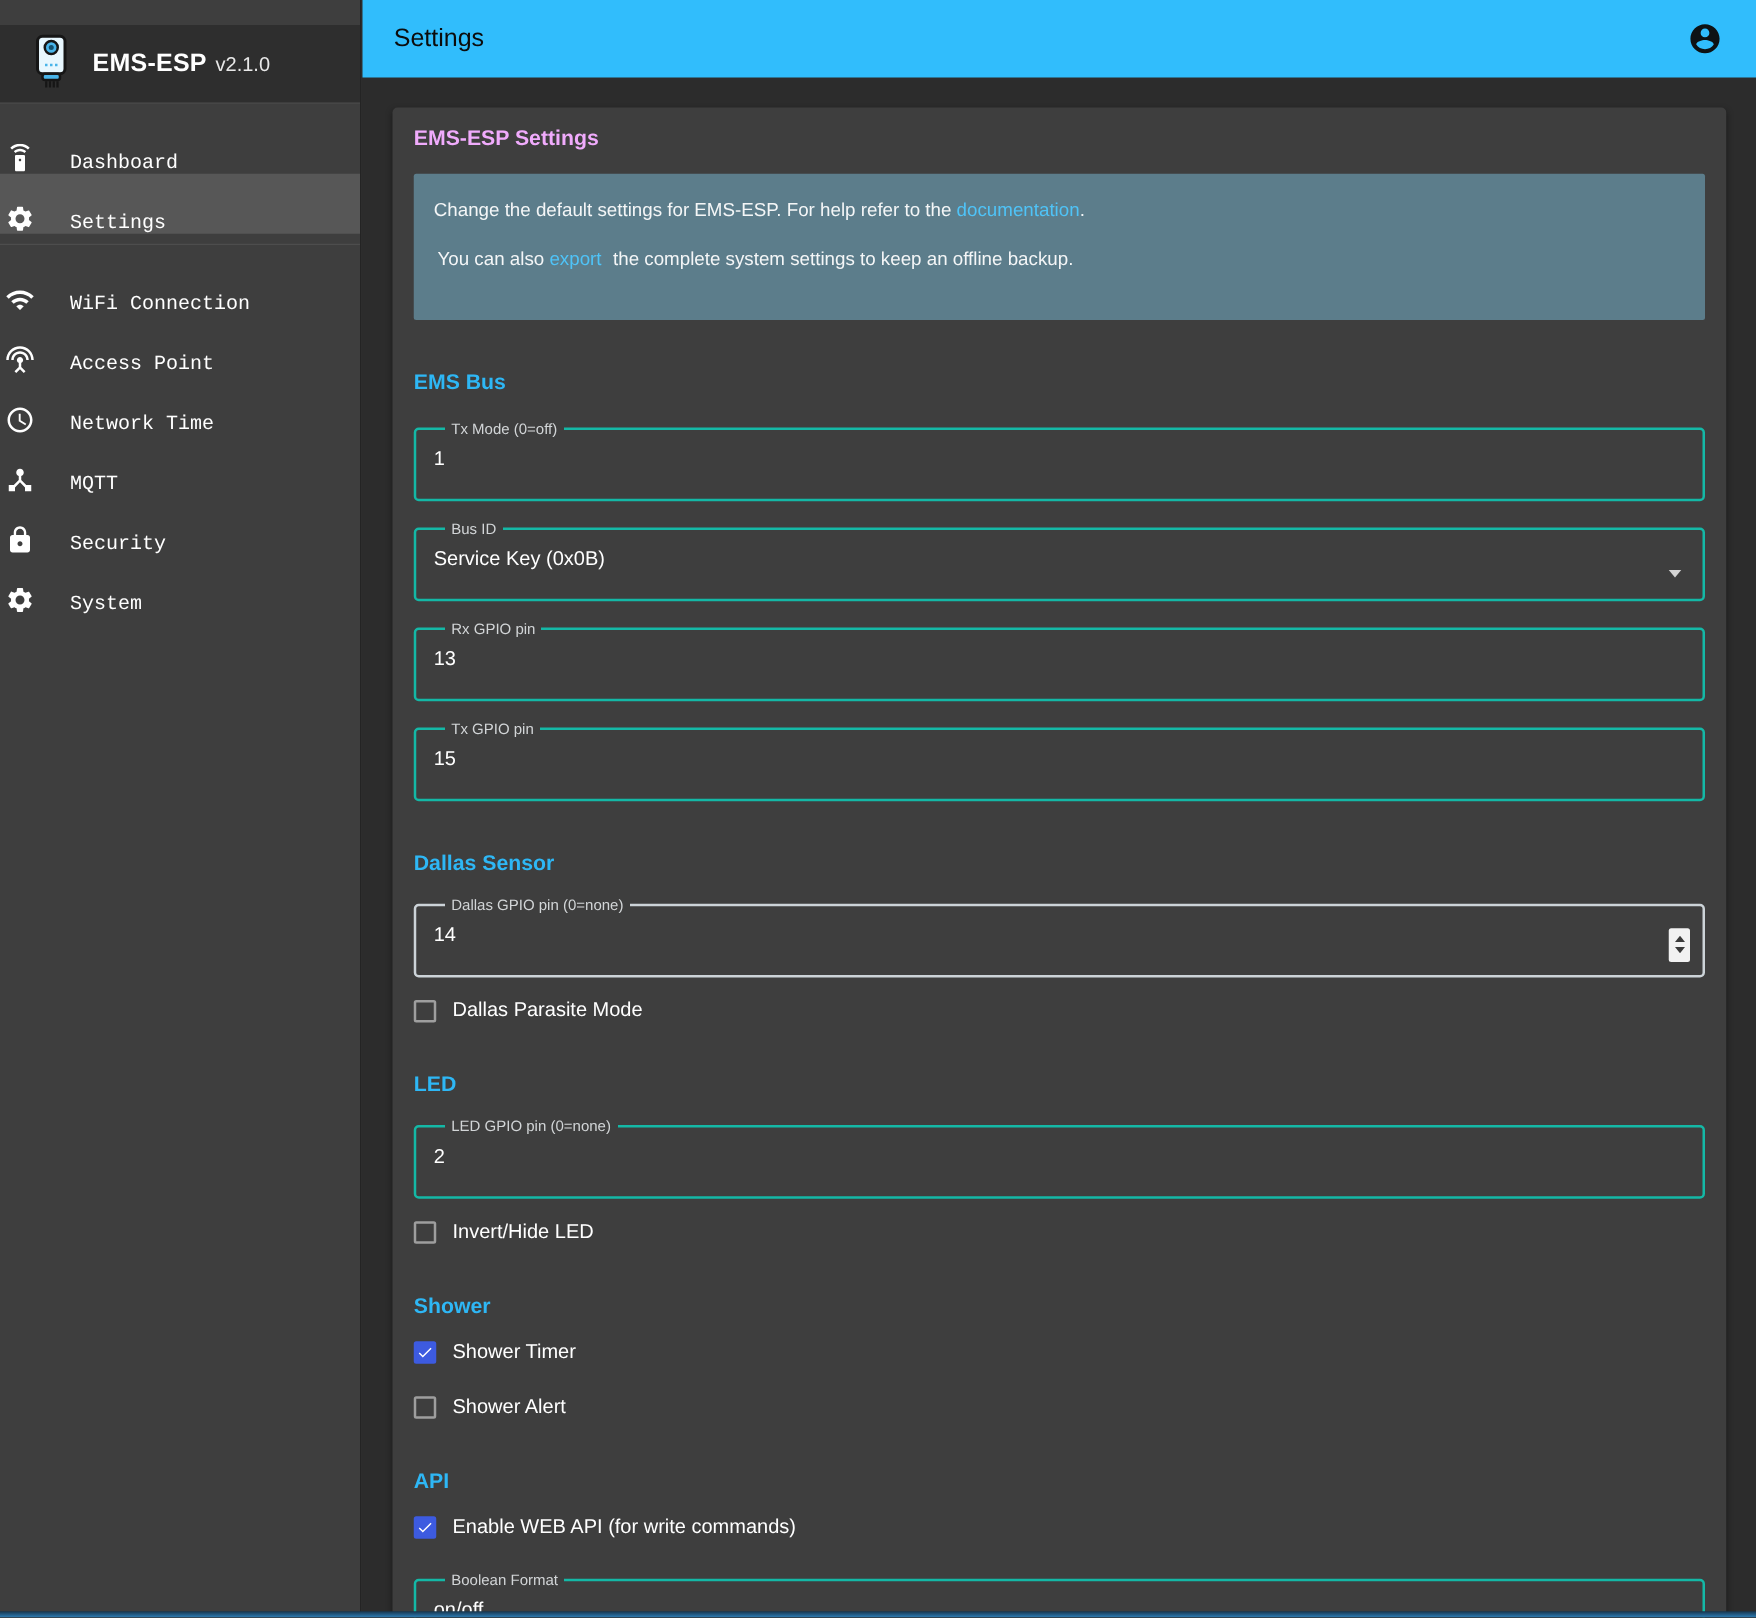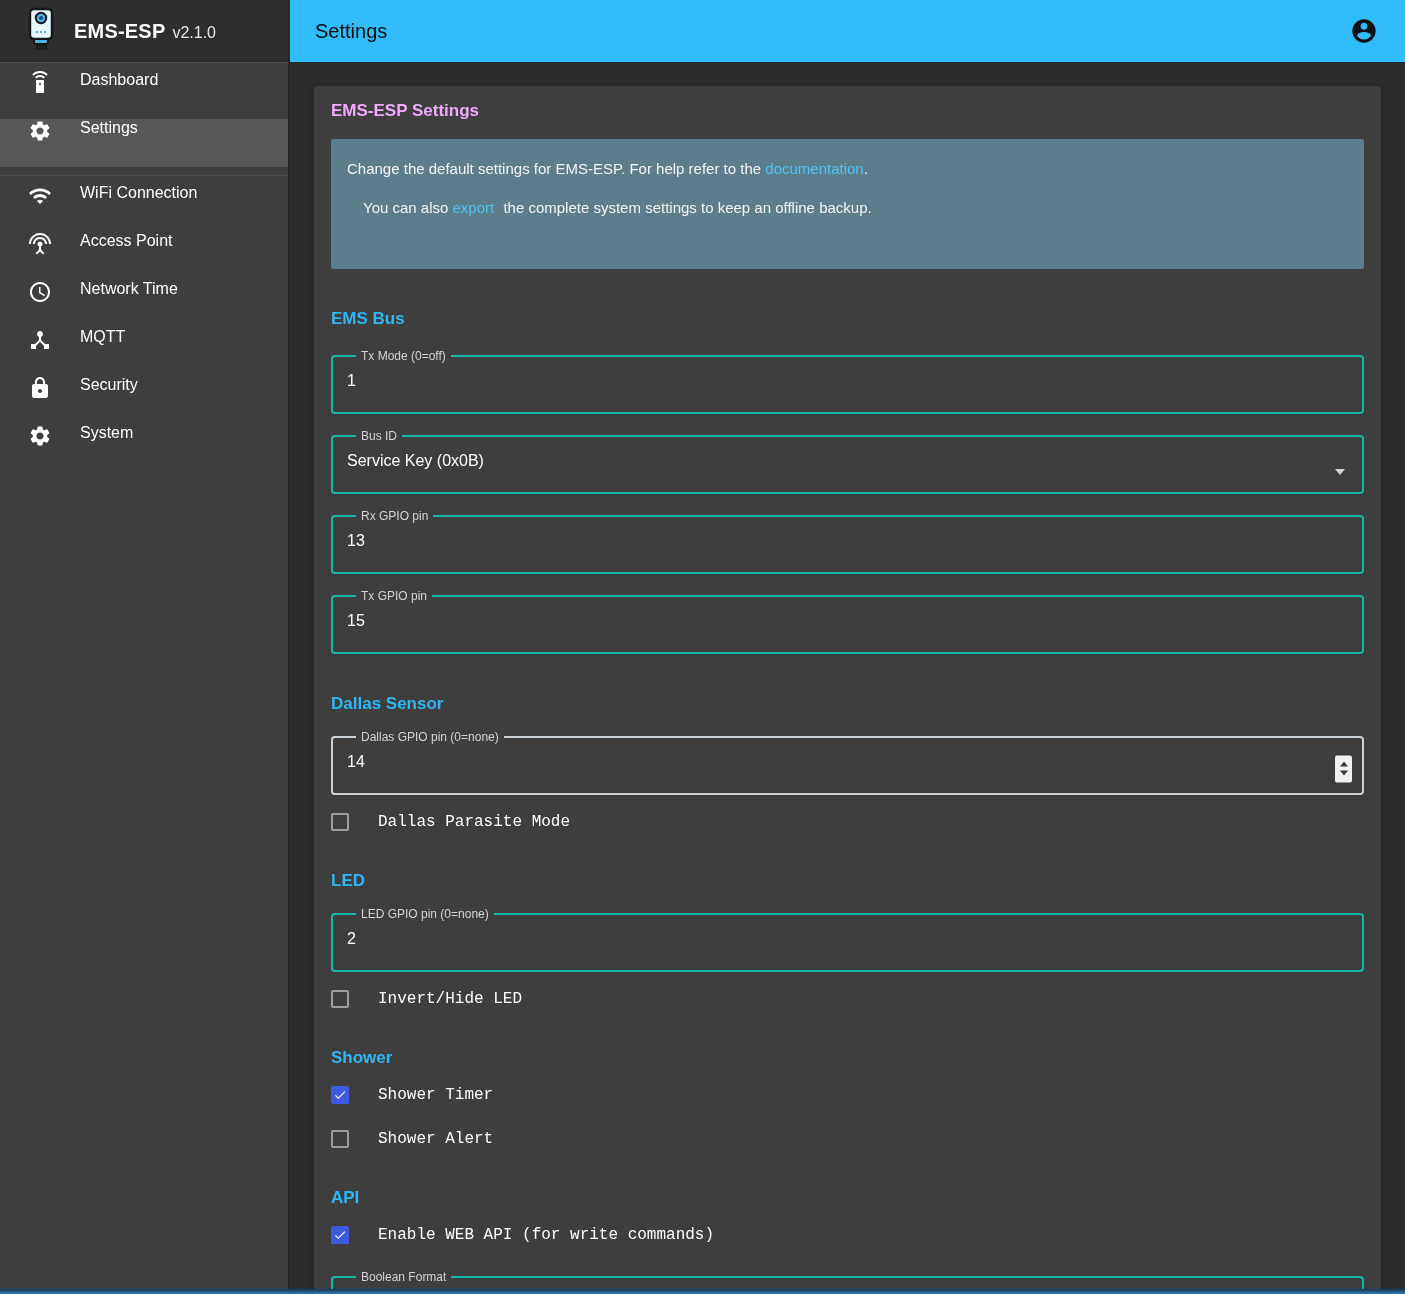--- a/index.html
+++ b/index.html
@@ -16,28 +16,29 @@
     position: absolute; left: 0; top: 0; bottom: 0;
     width: 289px; background: #3e3e3e;
     border-right: 1px solid #242424;
     z-index: 3;
   }
   .logo-area {
     height: 63px; background: #2e2e2e;
     display: flex; align-items: center; gap: 20px;
     padding: 0 16px 0 28px;
     border-bottom: 1px solid #4d4d4d;
+    margin-top: 20px;
   }
   .brand { display: flex; align-items: baseline; gap: 7px; }
   .brand-name { font-size: 20px; font-weight: 700; color: #fff; letter-spacing: .2px; }
   .brand-version { font-size: 16px; color: #e8e8e8; }
   .nav { padding: 8px 0; }
   .nav-item {
-    height: 48px; display: flex; align-items: flex-start; gap: 28px;
-    padding: 0 16px 0 28px; cursor: pointer;
+    height: 48px; display: flex; align-items: flex-end; gap: 28px;
+    padding: 0 16px 0 4px; cursor: pointer; font-family: Liberation Mono, monospace;
   }
   .nav-item.selected { background: #575757; }
   .nav-icon { width: 24px; height: 24px; flex: 0 0 24px; }
   .nav-icon svg { width: 24px; height: 24px; fill: #fff; display: block; }
   .nav-label { font-size: 16px; color: #fff; }
   .divider { height: 1px; background: #4d4d4d; }
 
   
   .appbar {
     position: absolute; left: 290px; right: 0; top: 0; height: 62px;
@@ -65,21 +66,21 @@
   }
   .card-title { font-size: 17px; font-weight: 700; color: #f0abfc; }
 
   .info-box {
     margin-top: 18px;
     background: #5c7d8b;
     border-radius: 2px;
     padding: 21px 16px 37px;
   }
   .info-box p { font-size: 15px; color: #f4f6f7; margin: 0 0 22px; }
-  .info-box p:last-child { margin: 16px; }
+  .info-box p:last-child { margin: 3px; }
   .link { color: #4fc3f7; cursor: pointer; text-decoration: none; }
   .link.pad-right { margin-right: 5px; }
 
   .section-title {
     color: #2eb7f5; font-size: 17px; font-weight: 700;
     margin: 40px 0 20px;
   }
   .section-title.tight { margin-bottom: 16px; }
 
   
@@ -111,21 +112,21 @@
   .spinner {
     position: absolute; right: 10px; top: 50%; transform: translateY(-50%);
     width: 17px; height: 27px; background: #f1f1f1; border-radius: 2px;
     display: flex; flex-direction: column; align-items: center; justify-content: center;
     gap: 4px; cursor: pointer;
   }
   .spin-up { width: 0; height: 0; border-left: 4px solid transparent; border-right: 4px solid transparent; border-bottom: 5px solid #3a3a3a; }
   .spin-down { width: 0; height: 0; border-left: 4px solid transparent; border-right: 4px solid transparent; border-top: 5px solid #3a3a3a; }
 
   
-  .check-row { display: flex; align-items: center; gap: 29px; margin: 18px 0 26px; font-family: Liberation Mono, monospace; }
+  .check-row { display: flex; align-items: center; gap: 13px; margin: 18px 0 26px; }
   .checkbox {
     width: 18px; height: 18px; flex: 0 0 18px;
     border: 2px solid #9e9e9e; border-radius: 2px;
     display: flex; align-items: center; justify-content: center;
     cursor: pointer; background: transparent;
   }
   .checkbox svg { width: 16px; height: 16px; fill: #fff; display: none; }
   .checkbox.checked { background: #3d5be0; border-color: #3d5be0; }
   .checkbox.checked svg { display: block; }
   .check-label { font-size: 16px; color: #fff; }

